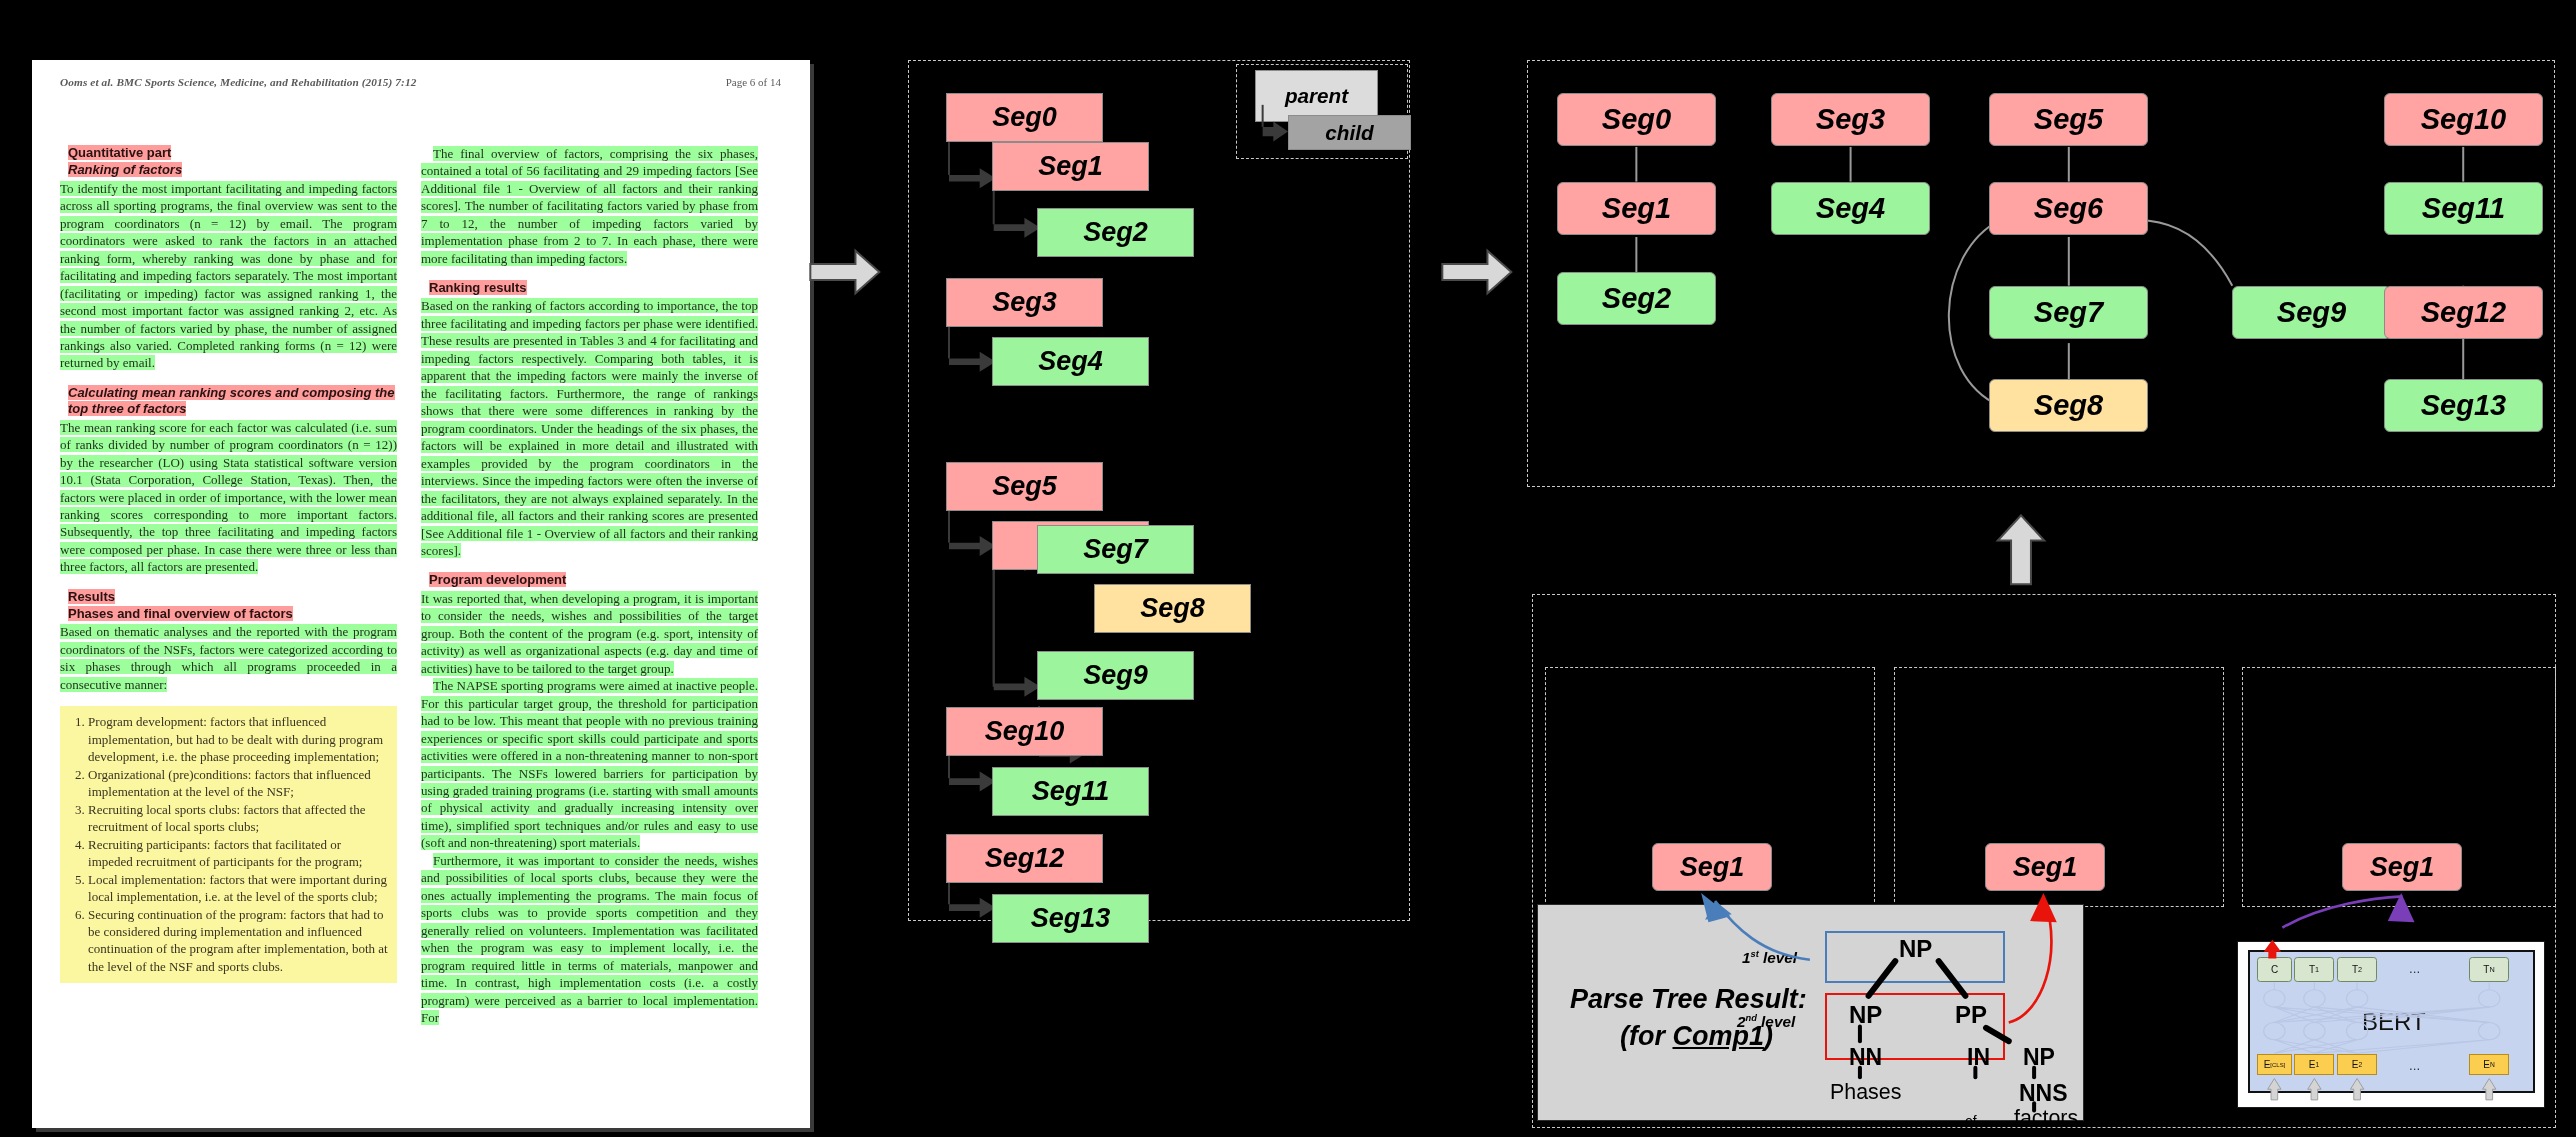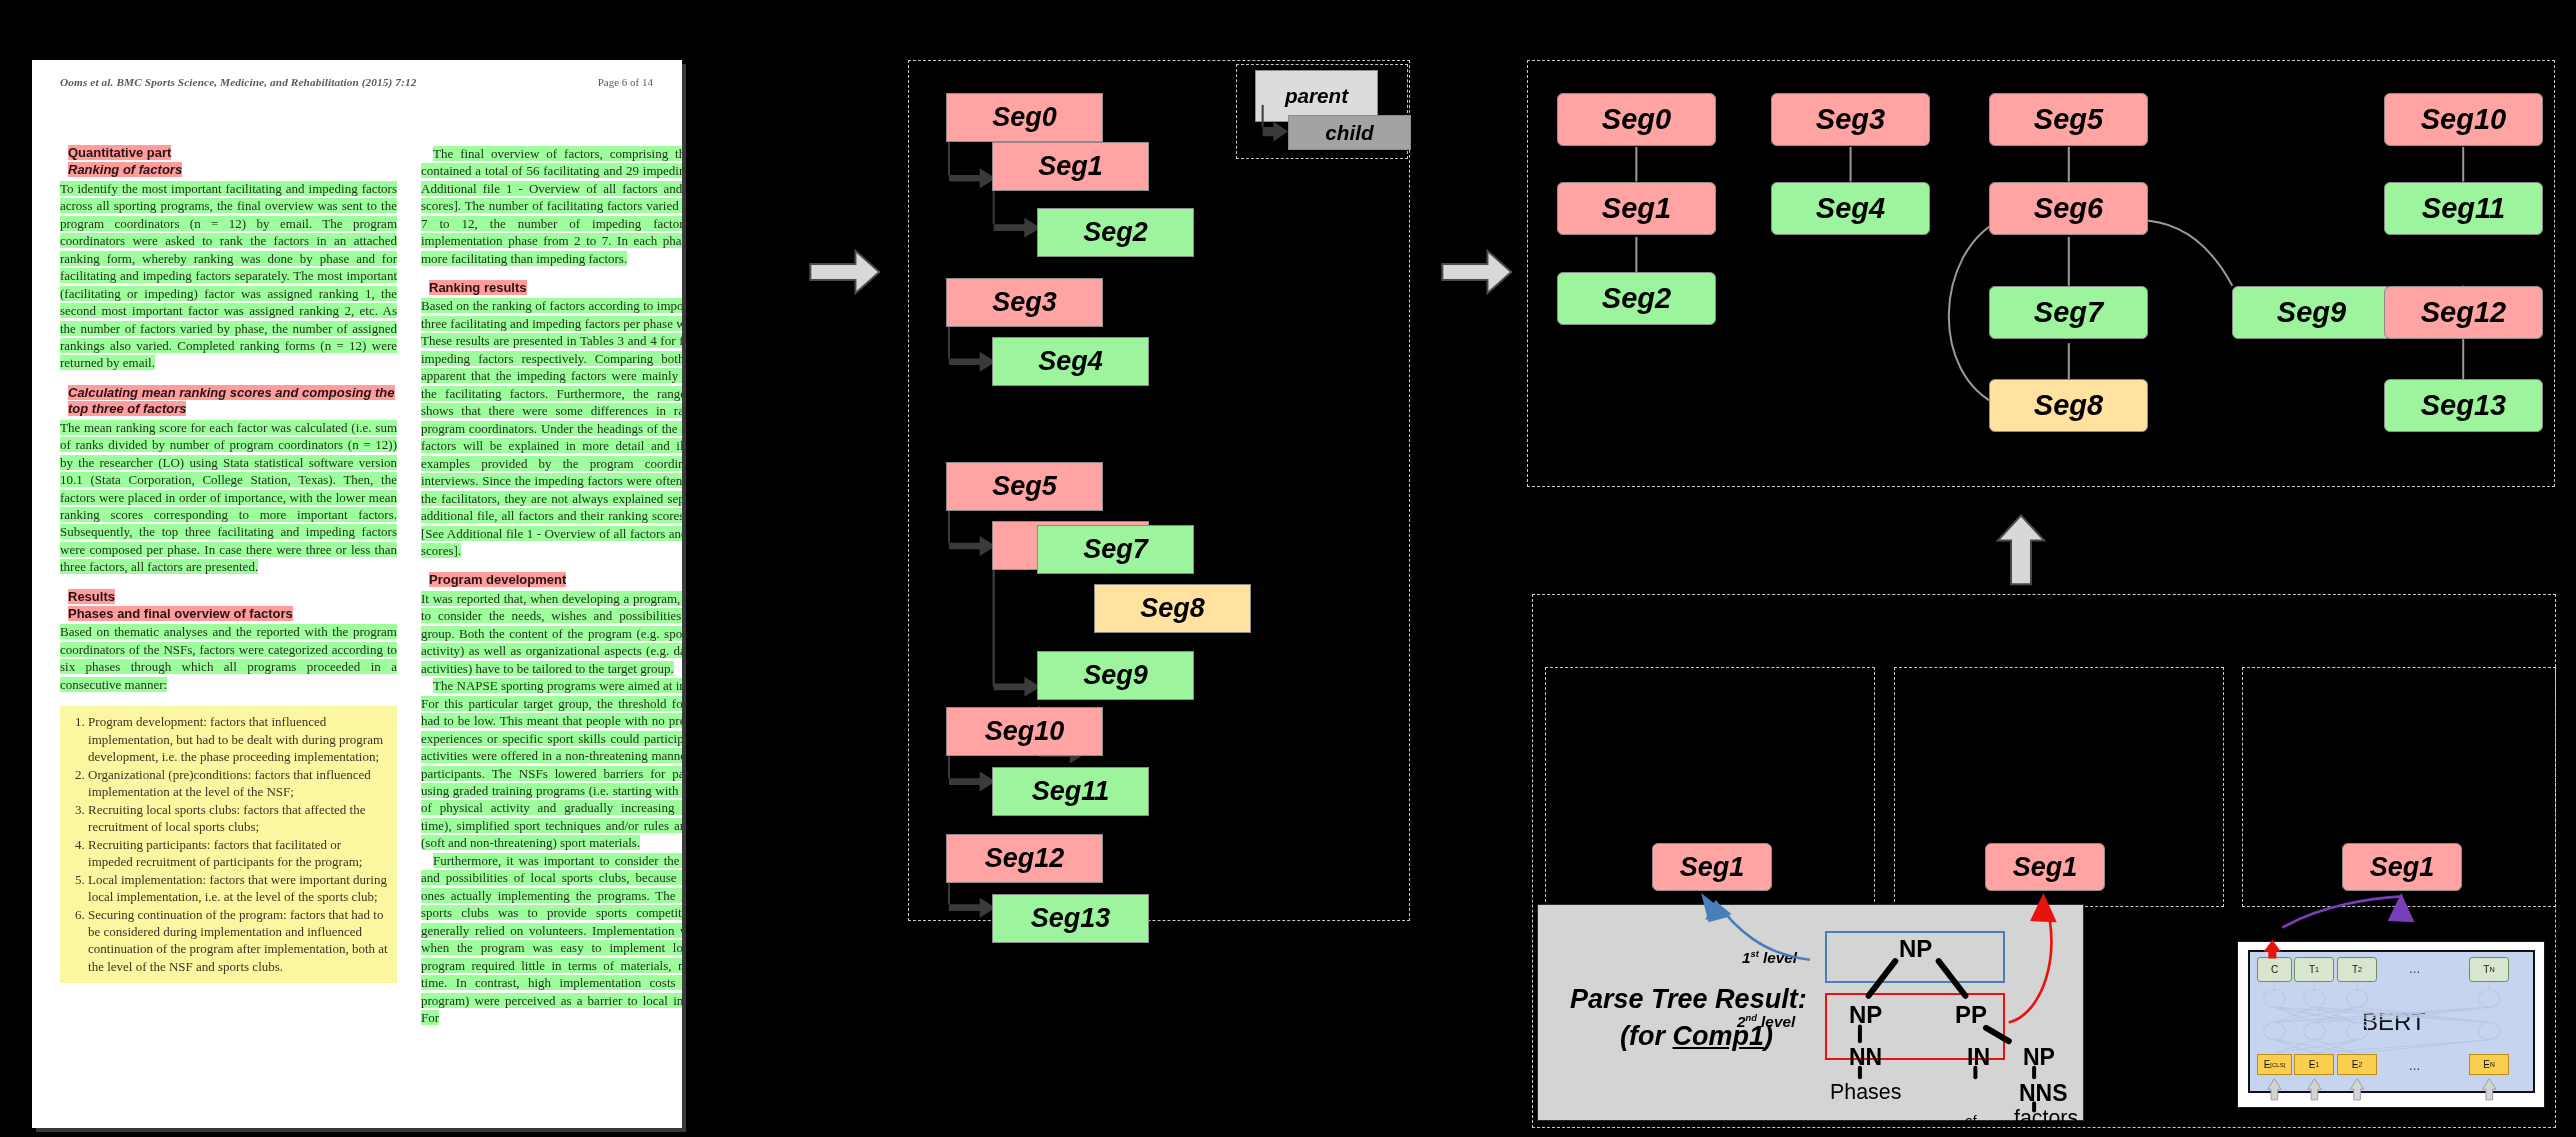--- a/index.html
+++ b/index.html
@@ -1,20 +1,20 @@
 <!DOCTYPE html>
 <html style="font-size:10.7px"><head>
 <meta charset="utf-8">
 <style>
   html,body{margin:0;padding:0;background:#000;}
   body{width:2576px;height:1138px;overflow:hidden;font-family:"Liberation Sans",sans-serif;}
   #root{position:relative;width:2576px;height:1138px;background:#000;}
 
   
-  .paper{position:absolute;left:32px;top:60px;width:650px;height:1068px;background:#fff;
+  .paper{position:absolute;left:32px;top:60px;width:778px;height:1068px;background:#fff;
          box-shadow:4px 4px 0 #3a3a3a;overflow:hidden;}
   .paper-head{position:absolute;left:0;top:0;width:100%;height:37px;}
   .paper-head .hl{position:absolute;left:28px;top:16px;font-family:"Liberation Serif",serif;
         font-style:italic;font-weight:bold;font-size:11.3px;color:#5b5b5b;letter-spacing:0.1px;white-space:nowrap;}
   .paper-head .hr{position:absolute;right:29px;top:16px;font-family:"Liberation Serif",serif;
         font-size:11px;color:#5b5b5b;white-space:nowrap;}
   .cols{position:absolute;left:28px;top:85px;width:698px;display:flex;gap:24px;}
   .col{width:337px;}
   .h1k,.h2k{display:inline;background:#ff9c9c;color:#2b1212;font-family:"Liberation Sans",sans-serif;
         font-weight:bold;font-size:13px;line-height:1.28;box-decoration-break:clone;-webkit-box-decoration-break:clone;}

